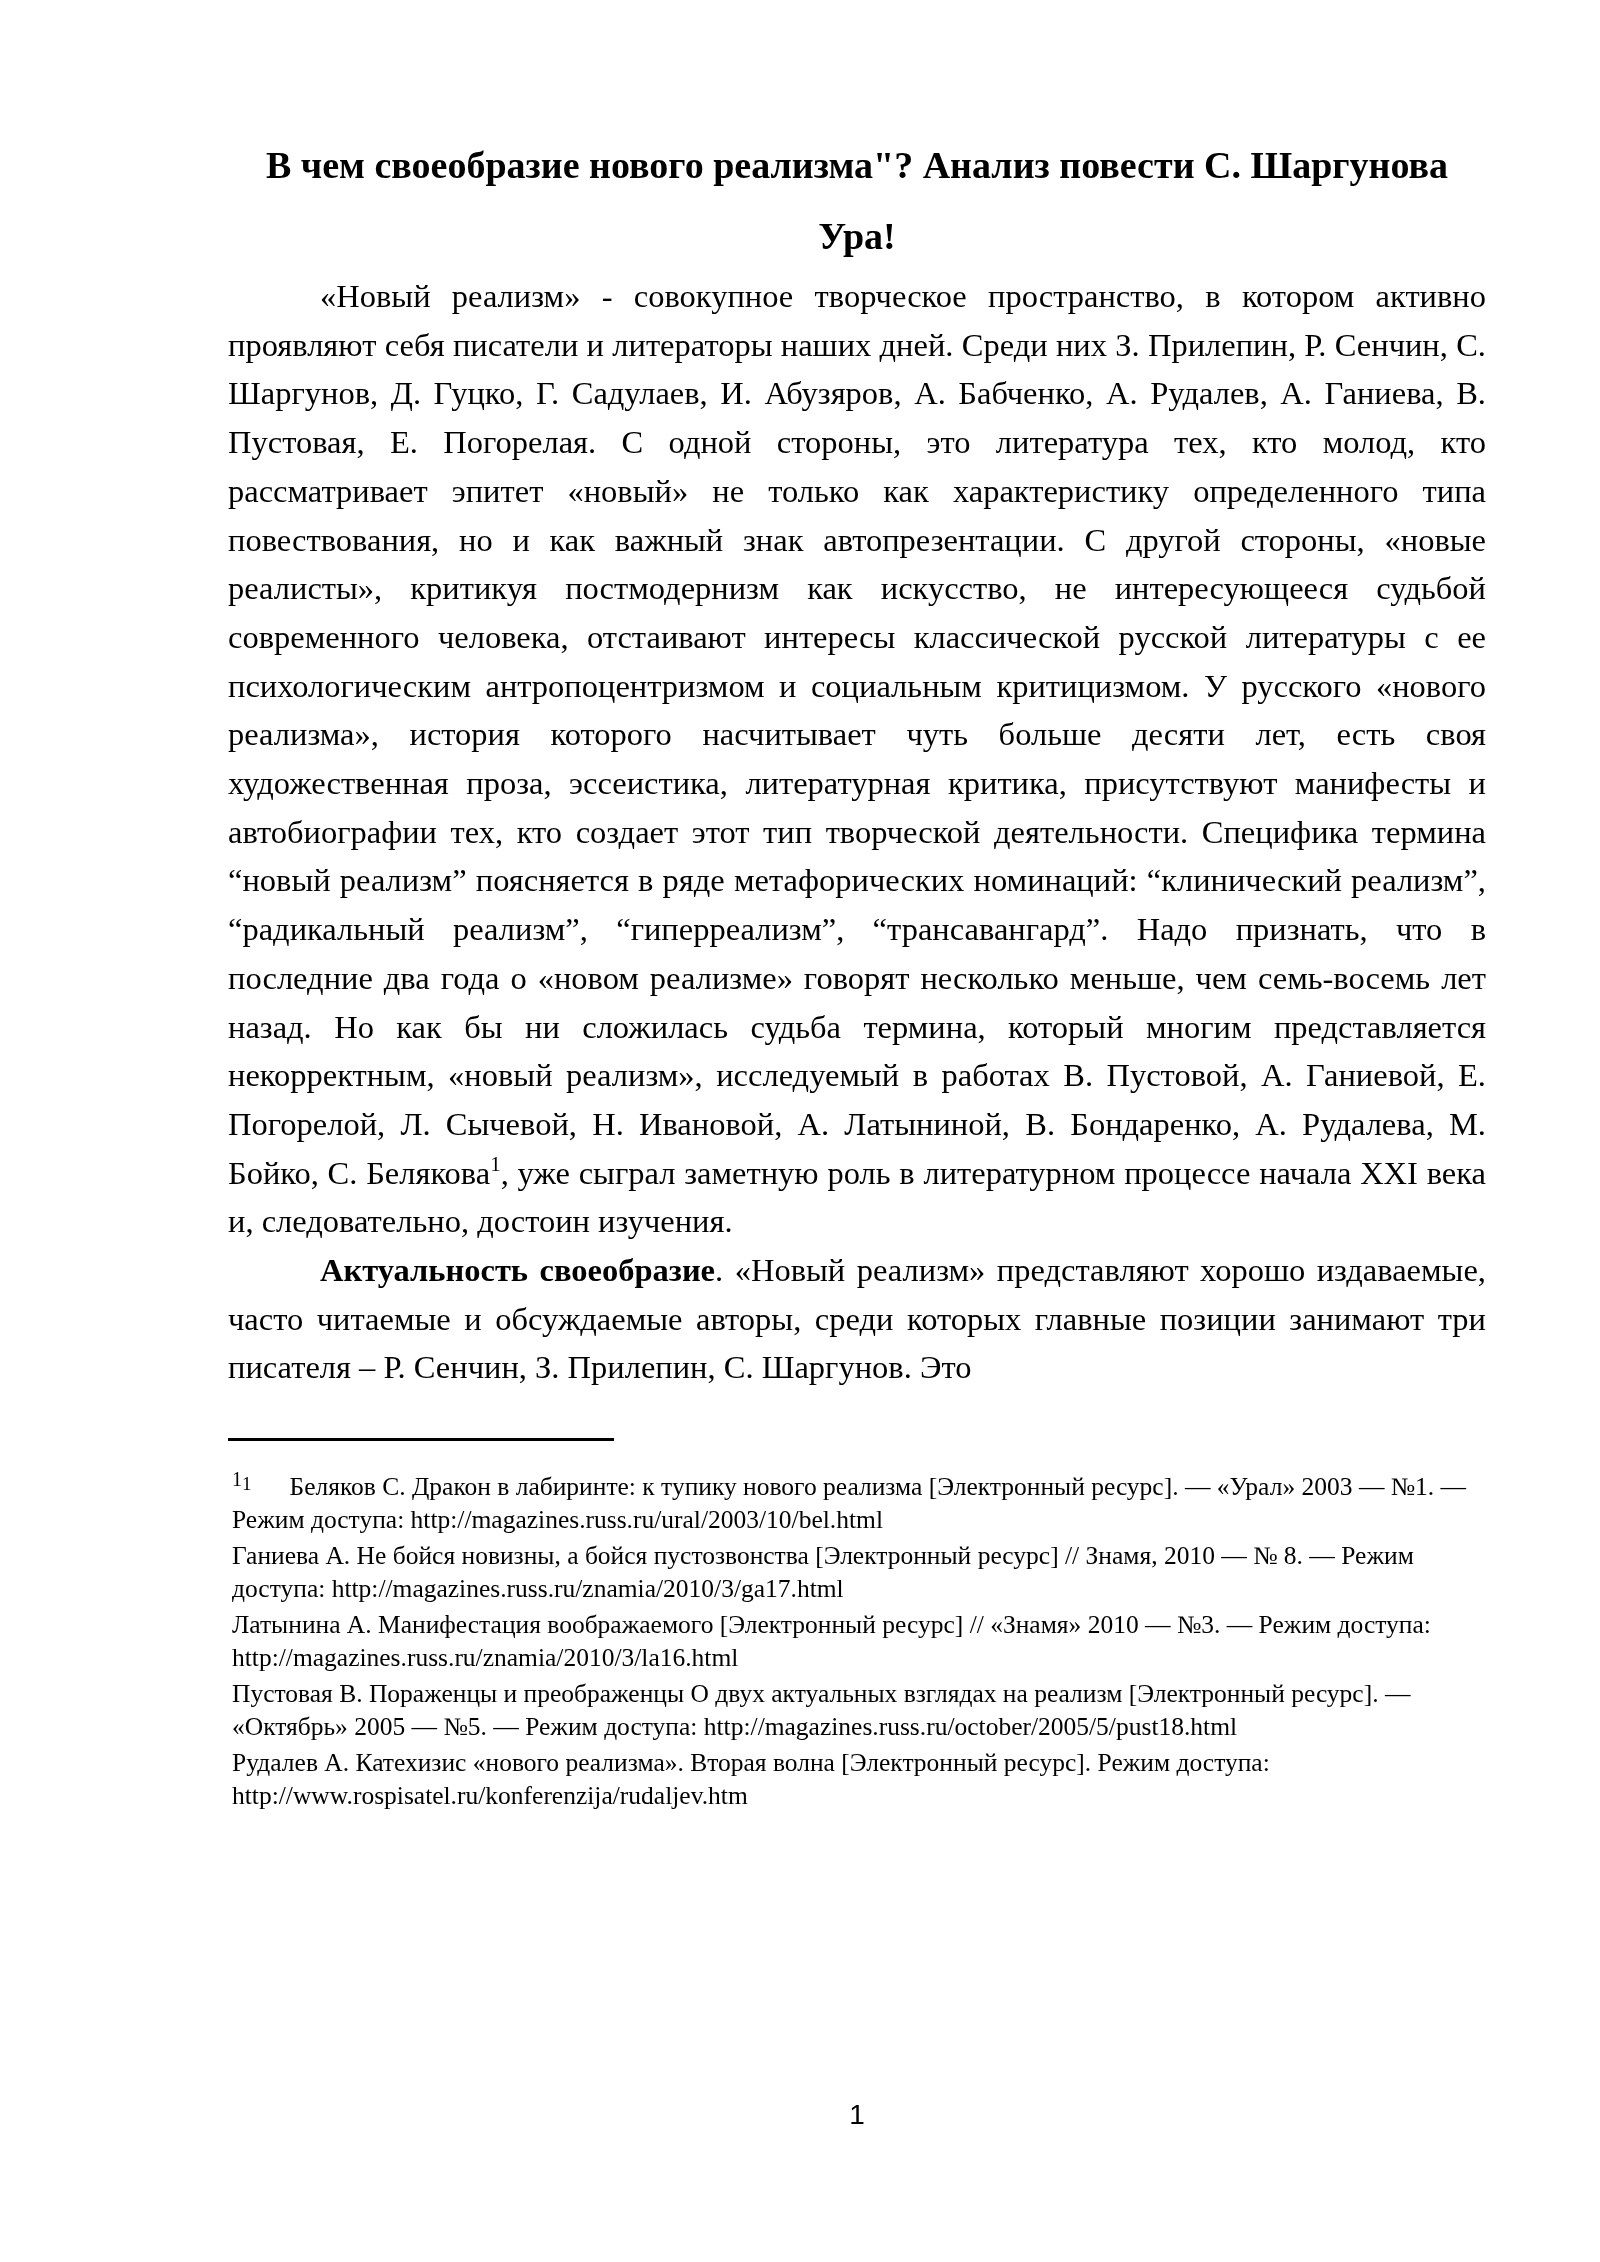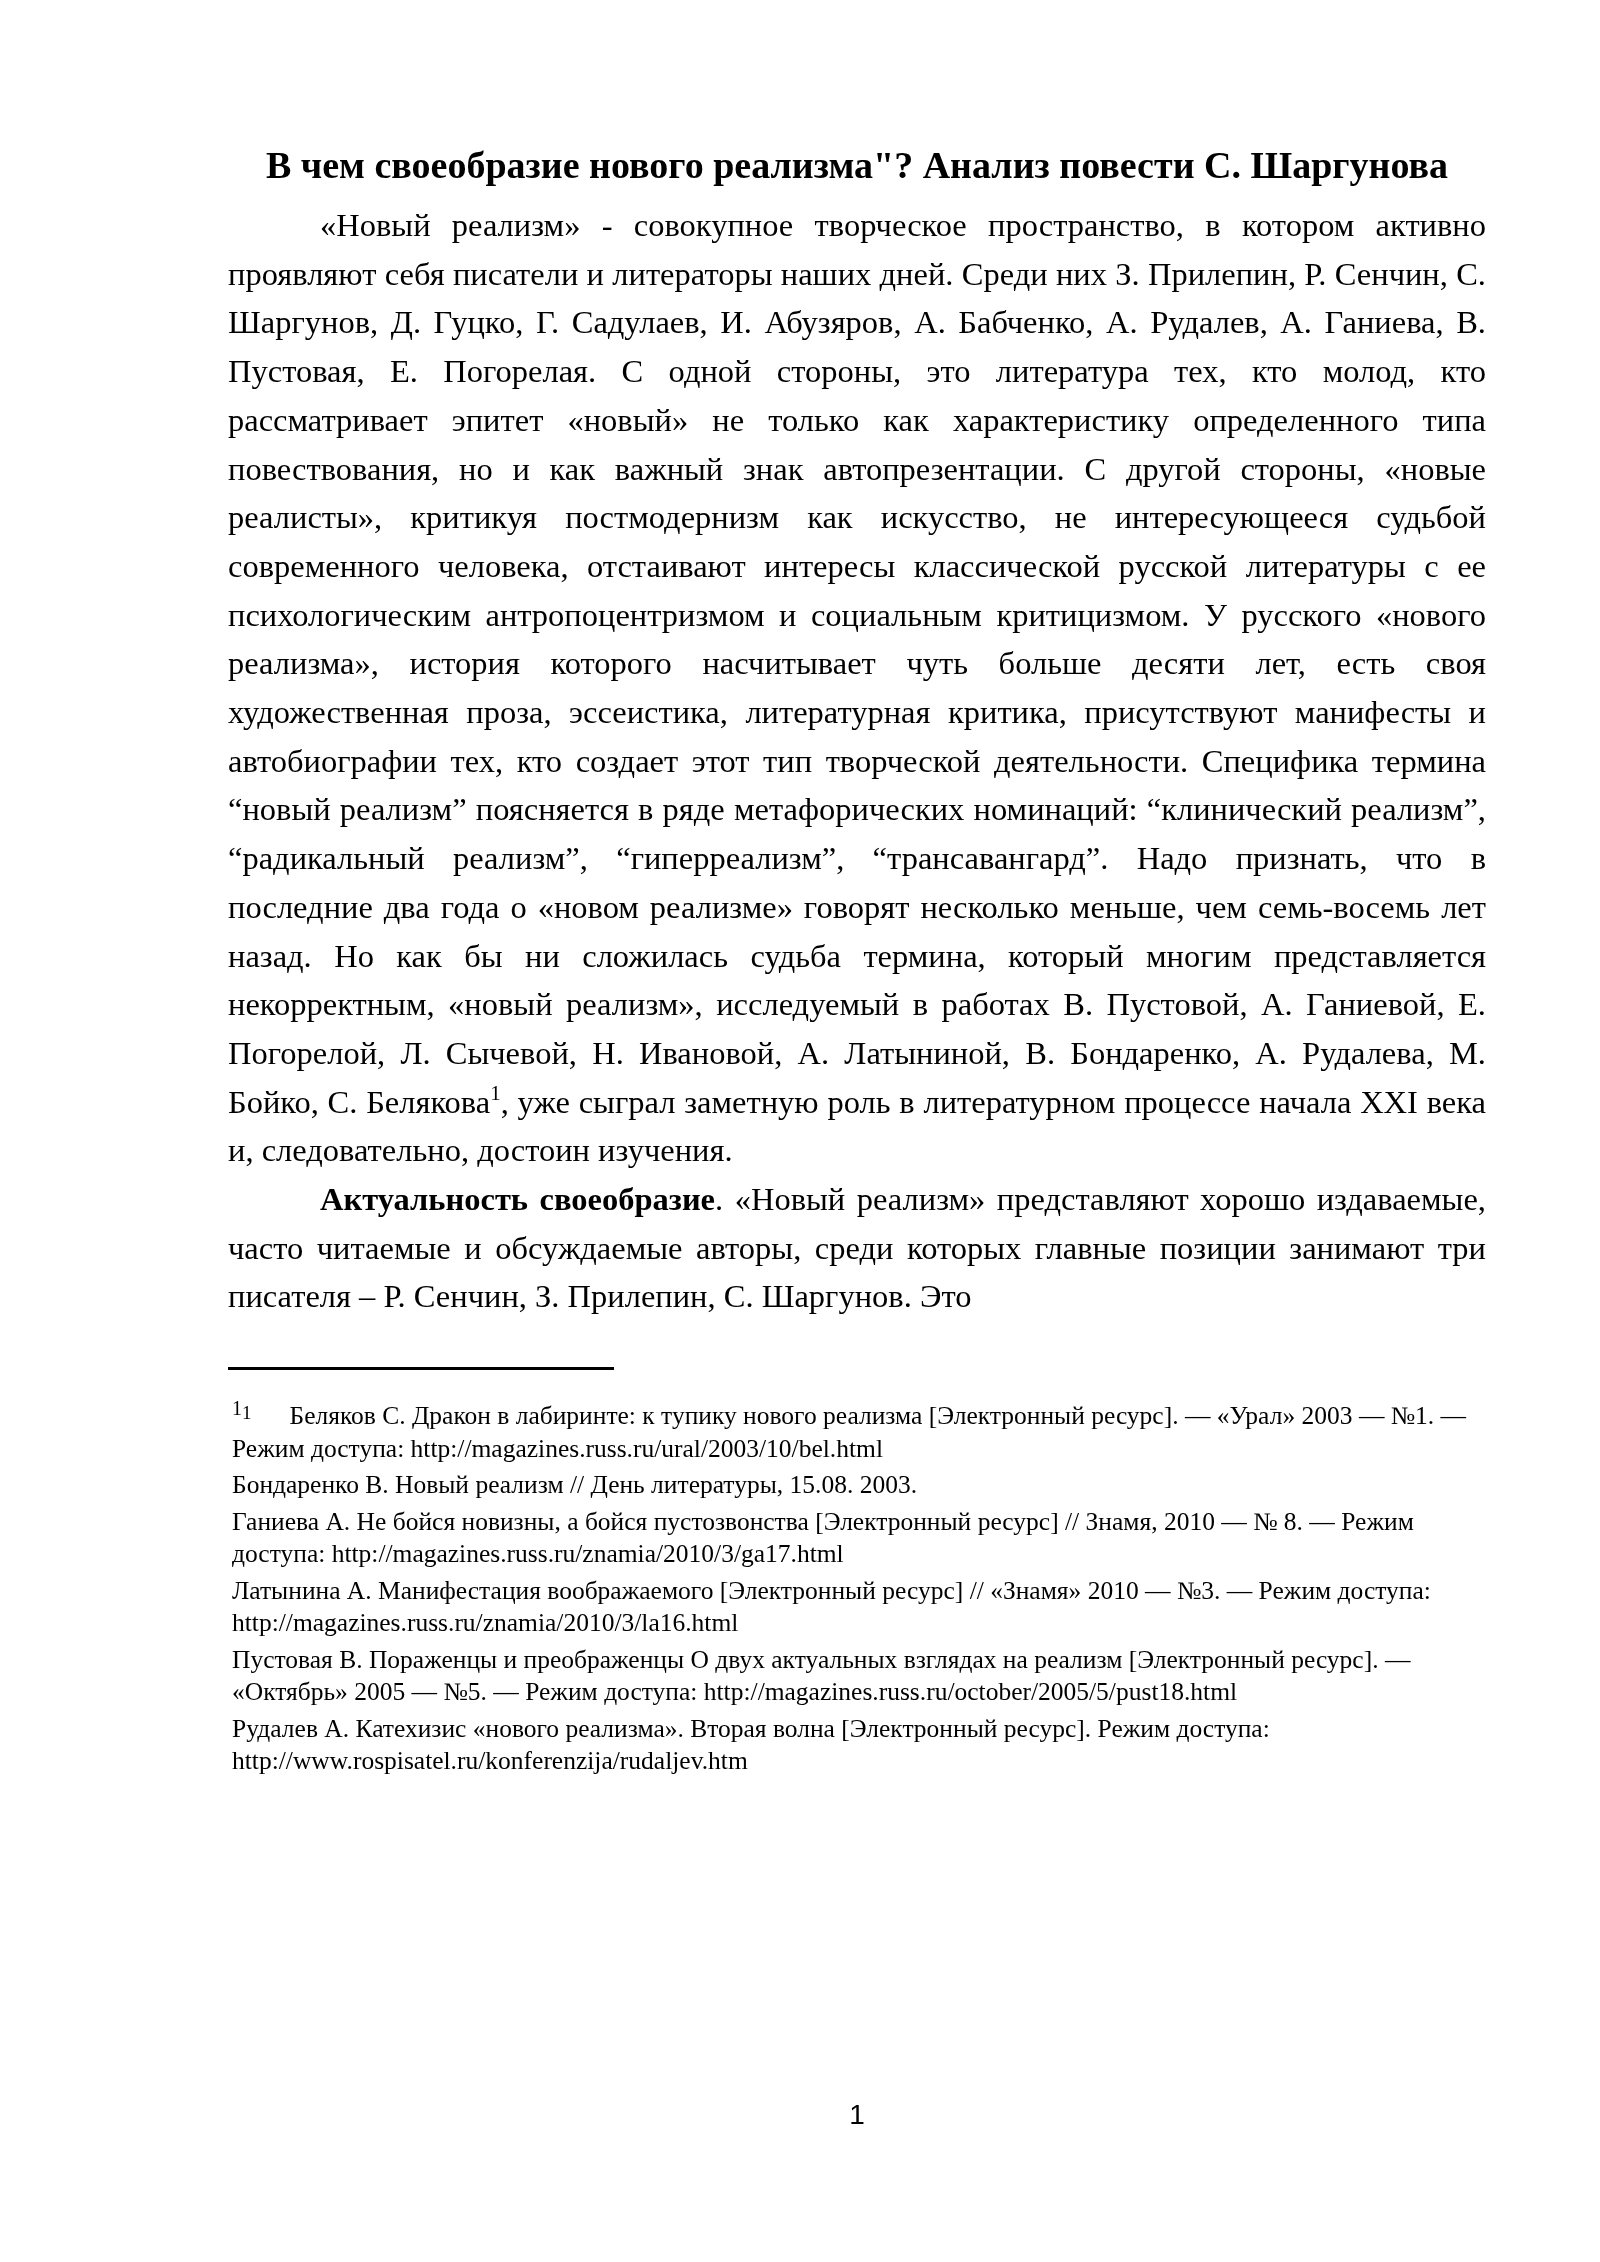--- a/index.html
+++ b/index.html
@@ -86,32 +86,32 @@
   }
 </style>
 </head>
 <body>
 
 <div class="page">
   <div class="text-col">
 
     <div class="doc-title">
       <div>В чем своеобразие нового реализма"? Анализ повести С. Шаргунова</div>
+      <div>Ура!</div>
     </div>
 
     <div class="body-text">
       <p><span>«Новый реализм» - совокупное творческое пространство, в котором активно проявляют себя писатели и литераторы наших дней. Среди них З. Прилепин, Р. Сенчин, С. Шаргунов, Д. Гуцко, Г. Садулаев, И. Абузяров, А. Бабченко, А. Рудалев, А. Ганиева, В. Пустовая, Е. Погорелая. С одной стороны, это литература тех, кто молод, кто рассматривает эпитет «новый» не только как характеристику определенного типа повествования, но и как важный знак автопрезентации. С другой стороны, «новые реалисты», критикуя постмодернизм как искусство, не интересующееся судьбой современного человека, отстаивают интересы классической русской литературы с ее психологическим антропоцентризмом и социальным критицизмом. У русского «нового реализма», история которого насчитывает чуть больше десяти лет, есть своя художественная проза, эссеистика, литературная критика, присутствуют манифесты и автобиографии тех, кто создает этот тип творческой деятельности. Специфика термина “новый реализм” поясняется в ряде метафорических номинаций: “клинический реализм”, “радикальный реализм”, “гиперреализм”, “трансавангард”. Надо признать, что в последние два года о «новом реализме» говорят несколько меньше, чем семь-восемь лет назад. Но как бы ни сложилась судьба термина, который многим представляется некорректным, «новый реализм», исследуемый в работах В. Пустовой, А. Ганиевой, Е. Погорелой, Л. Сычевой, Н. Ивановой, А. Латыниной, В. Бондаренко, А. Рудалева, М. Бойко, С. Белякова</span><sup class="fn-ref">1</sup><span>, уже сыграл заметную роль в литературном процессе начала XXI века и, следовательно, достоин изучения.</span></p>
       <p><span class="lead-bold">Актуальность своеобразие</span><span>. «Новый реализм» представляют хорошо издаваемые, часто читаемые и обсуждаемые авторы, среди которых главные позиции занимают три писателя – Р. Сенчин, З. Прилепин, С. Шаргунов. Это</span></p>
     </div>
 
     <div class="footnote-sep"></div>
 
     <div class="footnotes">
       <div class="entry"><sup class="fn-marker-sup">1</sup><span class="fn-marker-sub">1</span><span class="fn-first-gap"></span><span>Беляков С.  Дракон в лабиринте: к тупику нового реализма [Электронный ресурс]. — «Урал» 2003 — №1. — Режим доступа: http://magazines.russ.ru/ural/2003/10/bel.html</span></div>
-      <div class="entry"><span>Бондаренко В. Новый реализм // День литературы, 15.08. 2003.</span></div>
       <div class="entry"><span>Ганиева А. Не бойся новизны, а бойся пустозвонства [Электронный ресурс] // Знамя, 2010 — № 8. — Режим доступа: http://magazines.russ.ru/znamia/2010/3/ga17.html</span></div>
       <div class="entry"><span>Латынина А. Манифестация воображаемого [Электронный ресурс] // «Знамя» 2010 — №3. — Режим доступа:  http://magazines.russ.ru/znamia/2010/3/la16.html</span></div>
       <div class="entry"><span>Пустовая В. Пораженцы и преображенцы О двух актуальных взглядах на реализм [Электронный ресурс]. — «Октябрь» 2005 — №5. — Режим доступа: http://magazines.russ.ru/october/2005/5/pust18.html</span></div>
       <div class="entry"><span>Рудалев А. Катехизис «нового реализма». Вторая волна [Электронный ресурс]. Режим доступа: http://www.rospisatel.ru/konferenzija/rudaljev.htm</span></div>
     </div>
 
   </div>
 
   <div class="page-number">1</div>
 </div>

